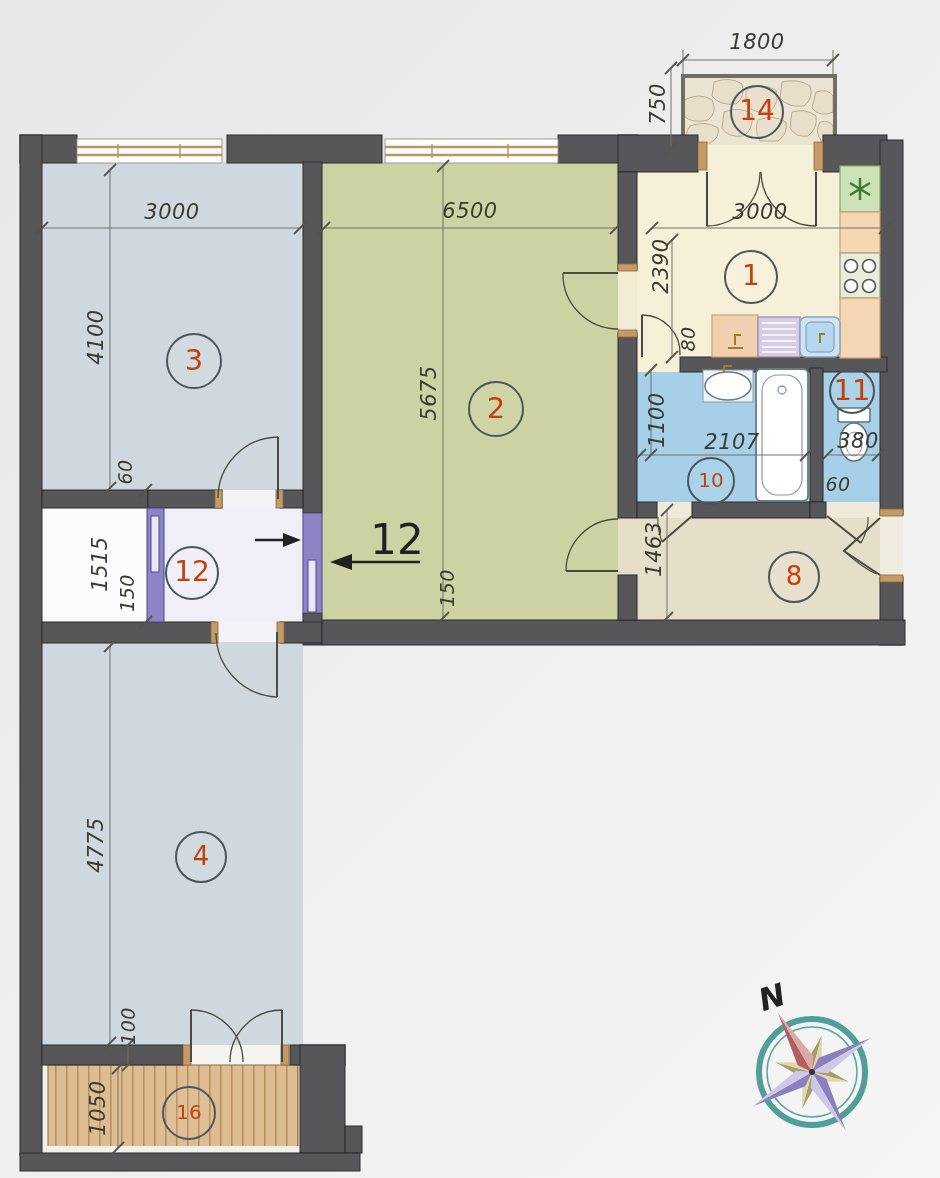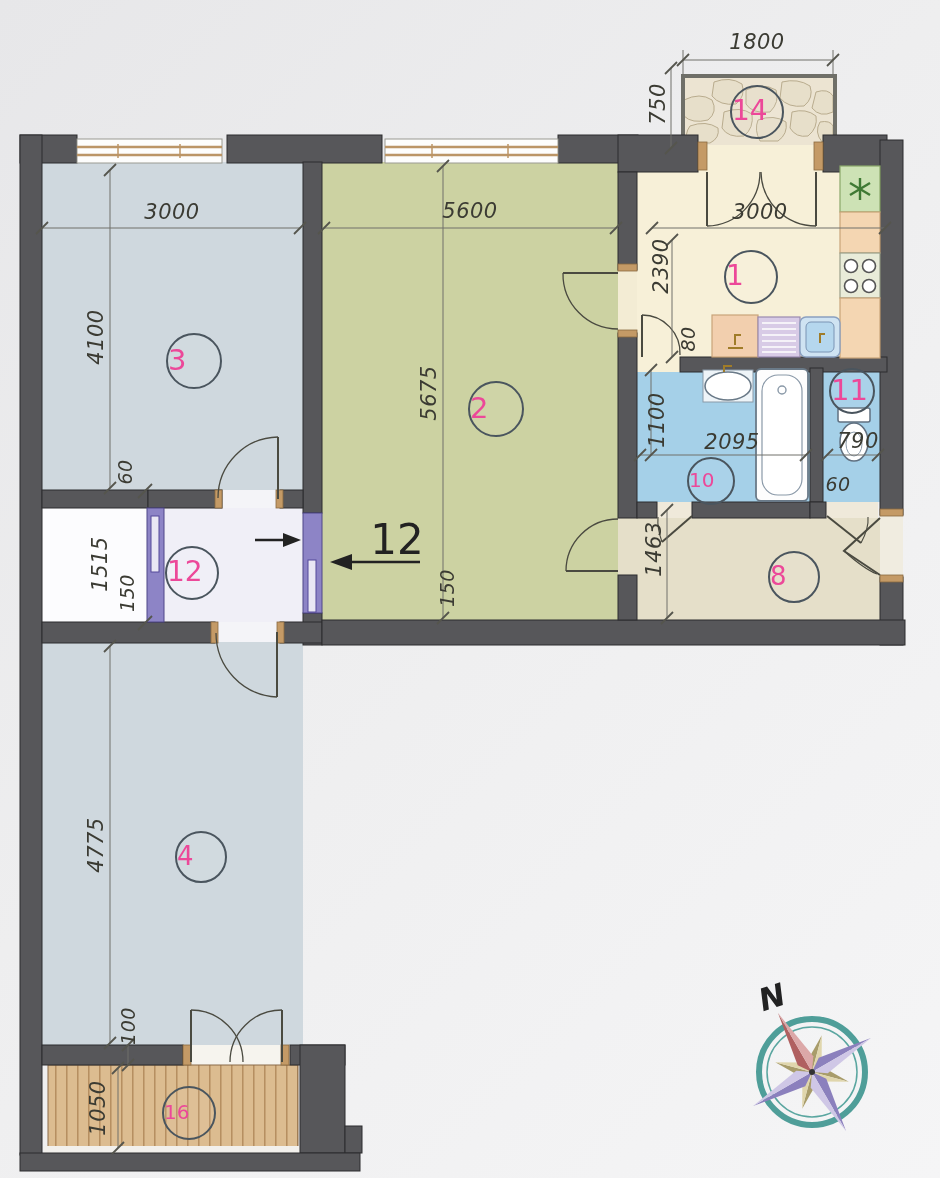--- a/index.html
+++ b/index.html
@@ -10,21 +10,21 @@
     position:relative;overflow:hidden;
   }
   #plan{position:absolute;left:0;top:0;}
   #labels{position:absolute;left:0;top:0;width:940px;height:1080px;pointer-events:none;}
   .dim{
     position:absolute;font-style:italic;color:#3b3b33;
     font-size:21px;white-space:nowrap;letter-spacing:0.5px;
   }
   .marker{
     position:absolute;border:2.2px solid #4a555e;border-radius:50%;
-    color:#ec4899;text-align:left;font-size:26px;
+    color:#c2410c;text-align:center;font-size:26px;
     background:rgba(255,255,255,0.06);
   }
   .anno{
     position:absolute;color:#222;white-space:nowrap;font-weight:normal;
   }
   .anno.bold{font-weight:bold;font-style:italic;}
 </style>
 </head>
 <body>
 
@@ -360,27 +360,27 @@
   </g>
 </svg>
 
 <div id="labels">
     <div class="dim" style="left: 757px; top: 42px; position: absolute; transform: translate(-50%, -50%) rotate(0deg);">1800</div>
     <div class="dim" style="left: 658px; top: 104px; position: absolute; transform: translate(-50%, -50%) rotate(-90deg);">750</div>
     <div class="dim" style="left: 760px; top: 212px; position: absolute; transform: translate(-50%, -50%) rotate(0deg);">3000</div>
     <div class="dim" style="left: 661px; top: 266px; position: absolute; transform: translate(-50%, -50%) rotate(-90deg);">2390</div>
     <div class="dim" style="font-size: 19px; left: 688px; top: 339px; position: absolute; transform: translate(-50%, -50%) rotate(-90deg);">80</div>
     <div class="dim" style="left: 657px; top: 420px; position: absolute; transform: translate(-50%, -50%) rotate(-90deg);">1100</div>
-    <div class="dim" style="left: 732px; top: 442px; position: absolute; transform: translate(-50%, -50%) rotate(0deg);">2095</div>
-    <div class="dim" style="left: 858px; top: 441px; position: absolute; transform: translate(-50%, -50%) rotate(0deg);">790</div>
+    <div class="dim" style="left: 732px; top: 442px; position: absolute; transform: translate(-50%, -50%) rotate(0deg);">2107</div>
+    <div class="dim" style="left: 858px; top: 441px; position: absolute; transform: translate(-50%, -50%) rotate(0deg);">380</div>
     <div class="dim" style="font-size: 19px; left: 838px; top: 484px; position: absolute; transform: translate(-50%, -50%) rotate(0deg);">60</div>
     <div class="dim" style="left: 654px; top: 549px; position: absolute; transform: translate(-50%, -50%) rotate(-90deg);">1463</div>
     <div class="dim" style="left: 172px; top: 212px; position: absolute; transform: translate(-50%, -50%) rotate(0deg);">3000</div>
     <div class="dim" style="left: 96px; top: 337px; position: absolute; transform: translate(-50%, -50%) rotate(-90deg);">4100</div>
-    <div class="dim" style="left: 470px; top: 211px; position: absolute; transform: translate(-50%, -50%) rotate(0deg);">5600</div>
+    <div class="dim" style="left: 470px; top: 211px; position: absolute; transform: translate(-50%, -50%) rotate(0deg);">6500</div>
     <div class="dim" style="left: 429px; top: 393px; position: absolute; transform: translate(-50%, -50%) rotate(-90deg);">5675</div>
     <div class="dim" style="font-size: 19px; left: 125px; top: 472px; position: absolute; transform: translate(-50%, -50%) rotate(-90deg);">60</div>
     <div class="dim" style="left: 100px; top: 564px; position: absolute; transform: translate(-50%, -50%) rotate(-90deg);">1515</div>
     <div class="dim" style="font-size: 19px; left: 127px; top: 593px; position: absolute; transform: translate(-50%, -50%) rotate(-90deg);">150</div>
     <div class="dim" style="font-size: 19px; left: 447px; top: 588px; position: absolute; transform: translate(-50%, -50%) rotate(-90deg);">150</div>
     <div class="dim" style="left: 96px; top: 845px; position: absolute; transform: translate(-50%, -50%) rotate(-90deg);">4775</div>
     <div class="dim" style="font-size: 19px; left: 128px; top: 1026px; position: absolute; transform: translate(-50%, -50%) rotate(-90deg);">100</div>
     <div class="dim" style="left: 98px; top: 1108px; position: absolute; transform: translate(-50%, -50%) rotate(-90deg);">1050</div>
     <div class="marker" style="height: 50px; width: 50px; line-height: 48px; font-size: 28px; left: 757px; top: 112px; position: absolute; transform: translate(-50%, -50%) rotate(0deg);">14</div>
     <div class="marker" style="height: 50px; width: 50px; line-height: 48px; font-size: 28px; left: 751px; top: 277px; position: absolute; transform: translate(-50%, -50%) rotate(0deg);">1</div>

